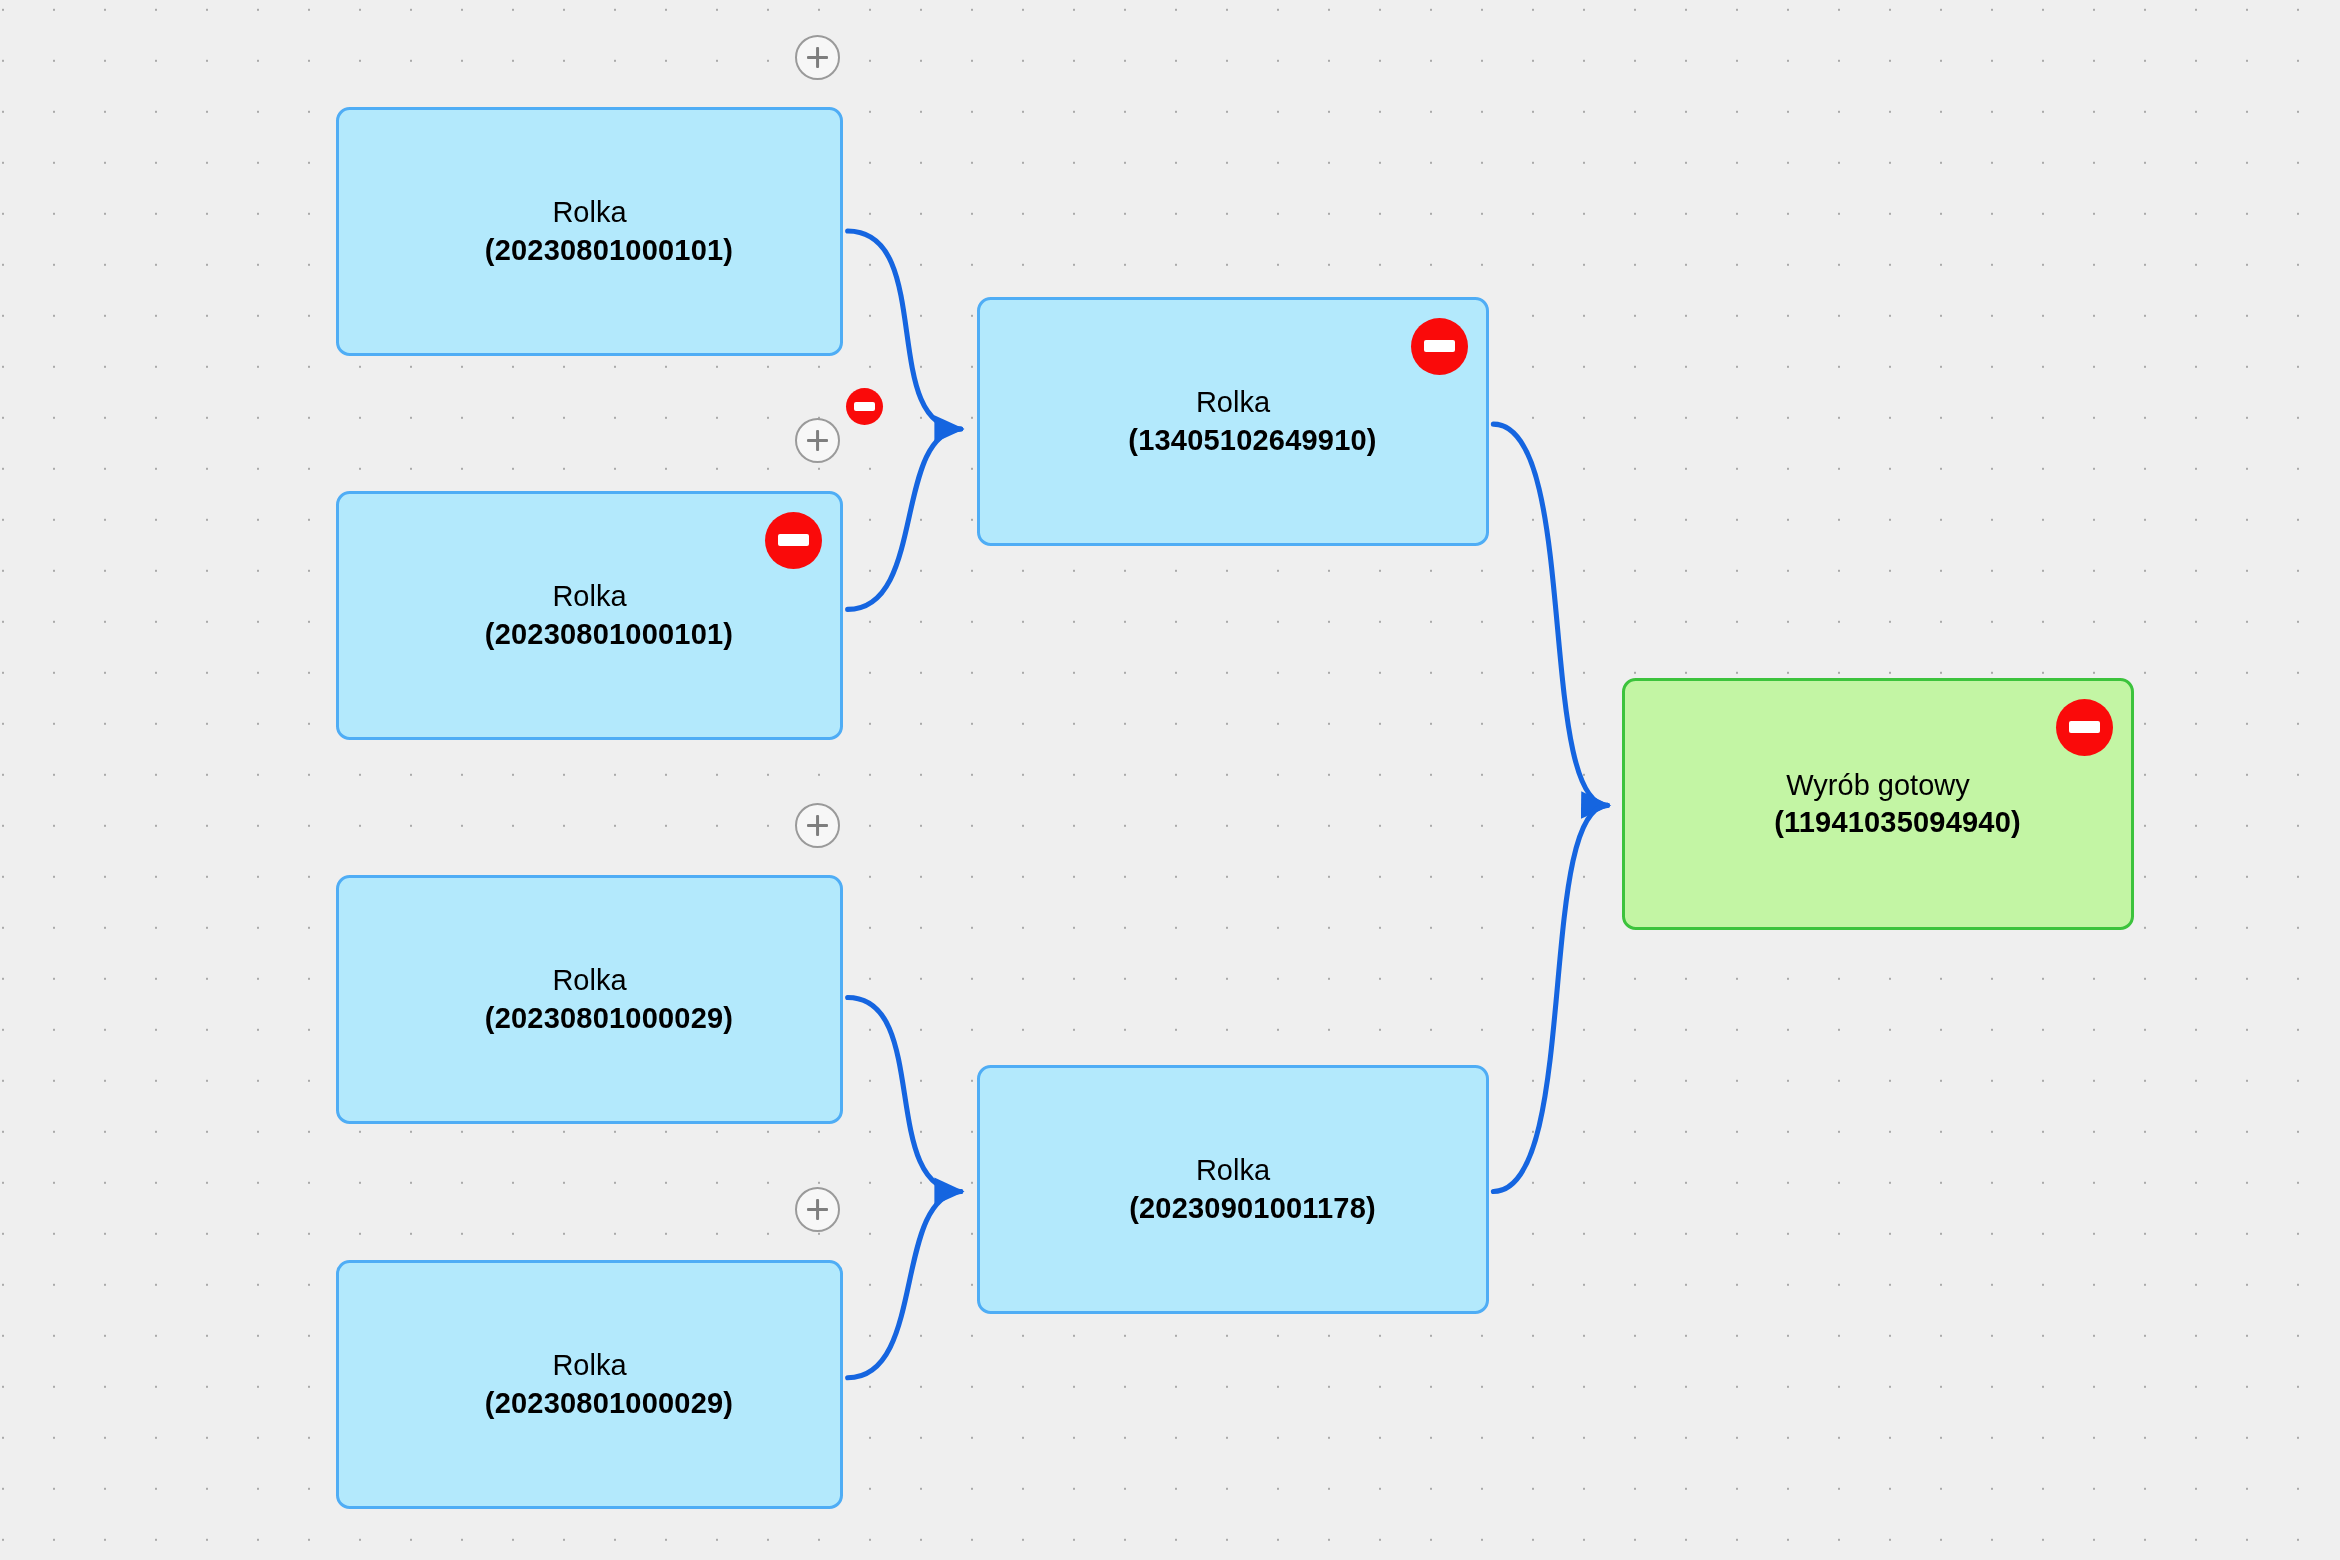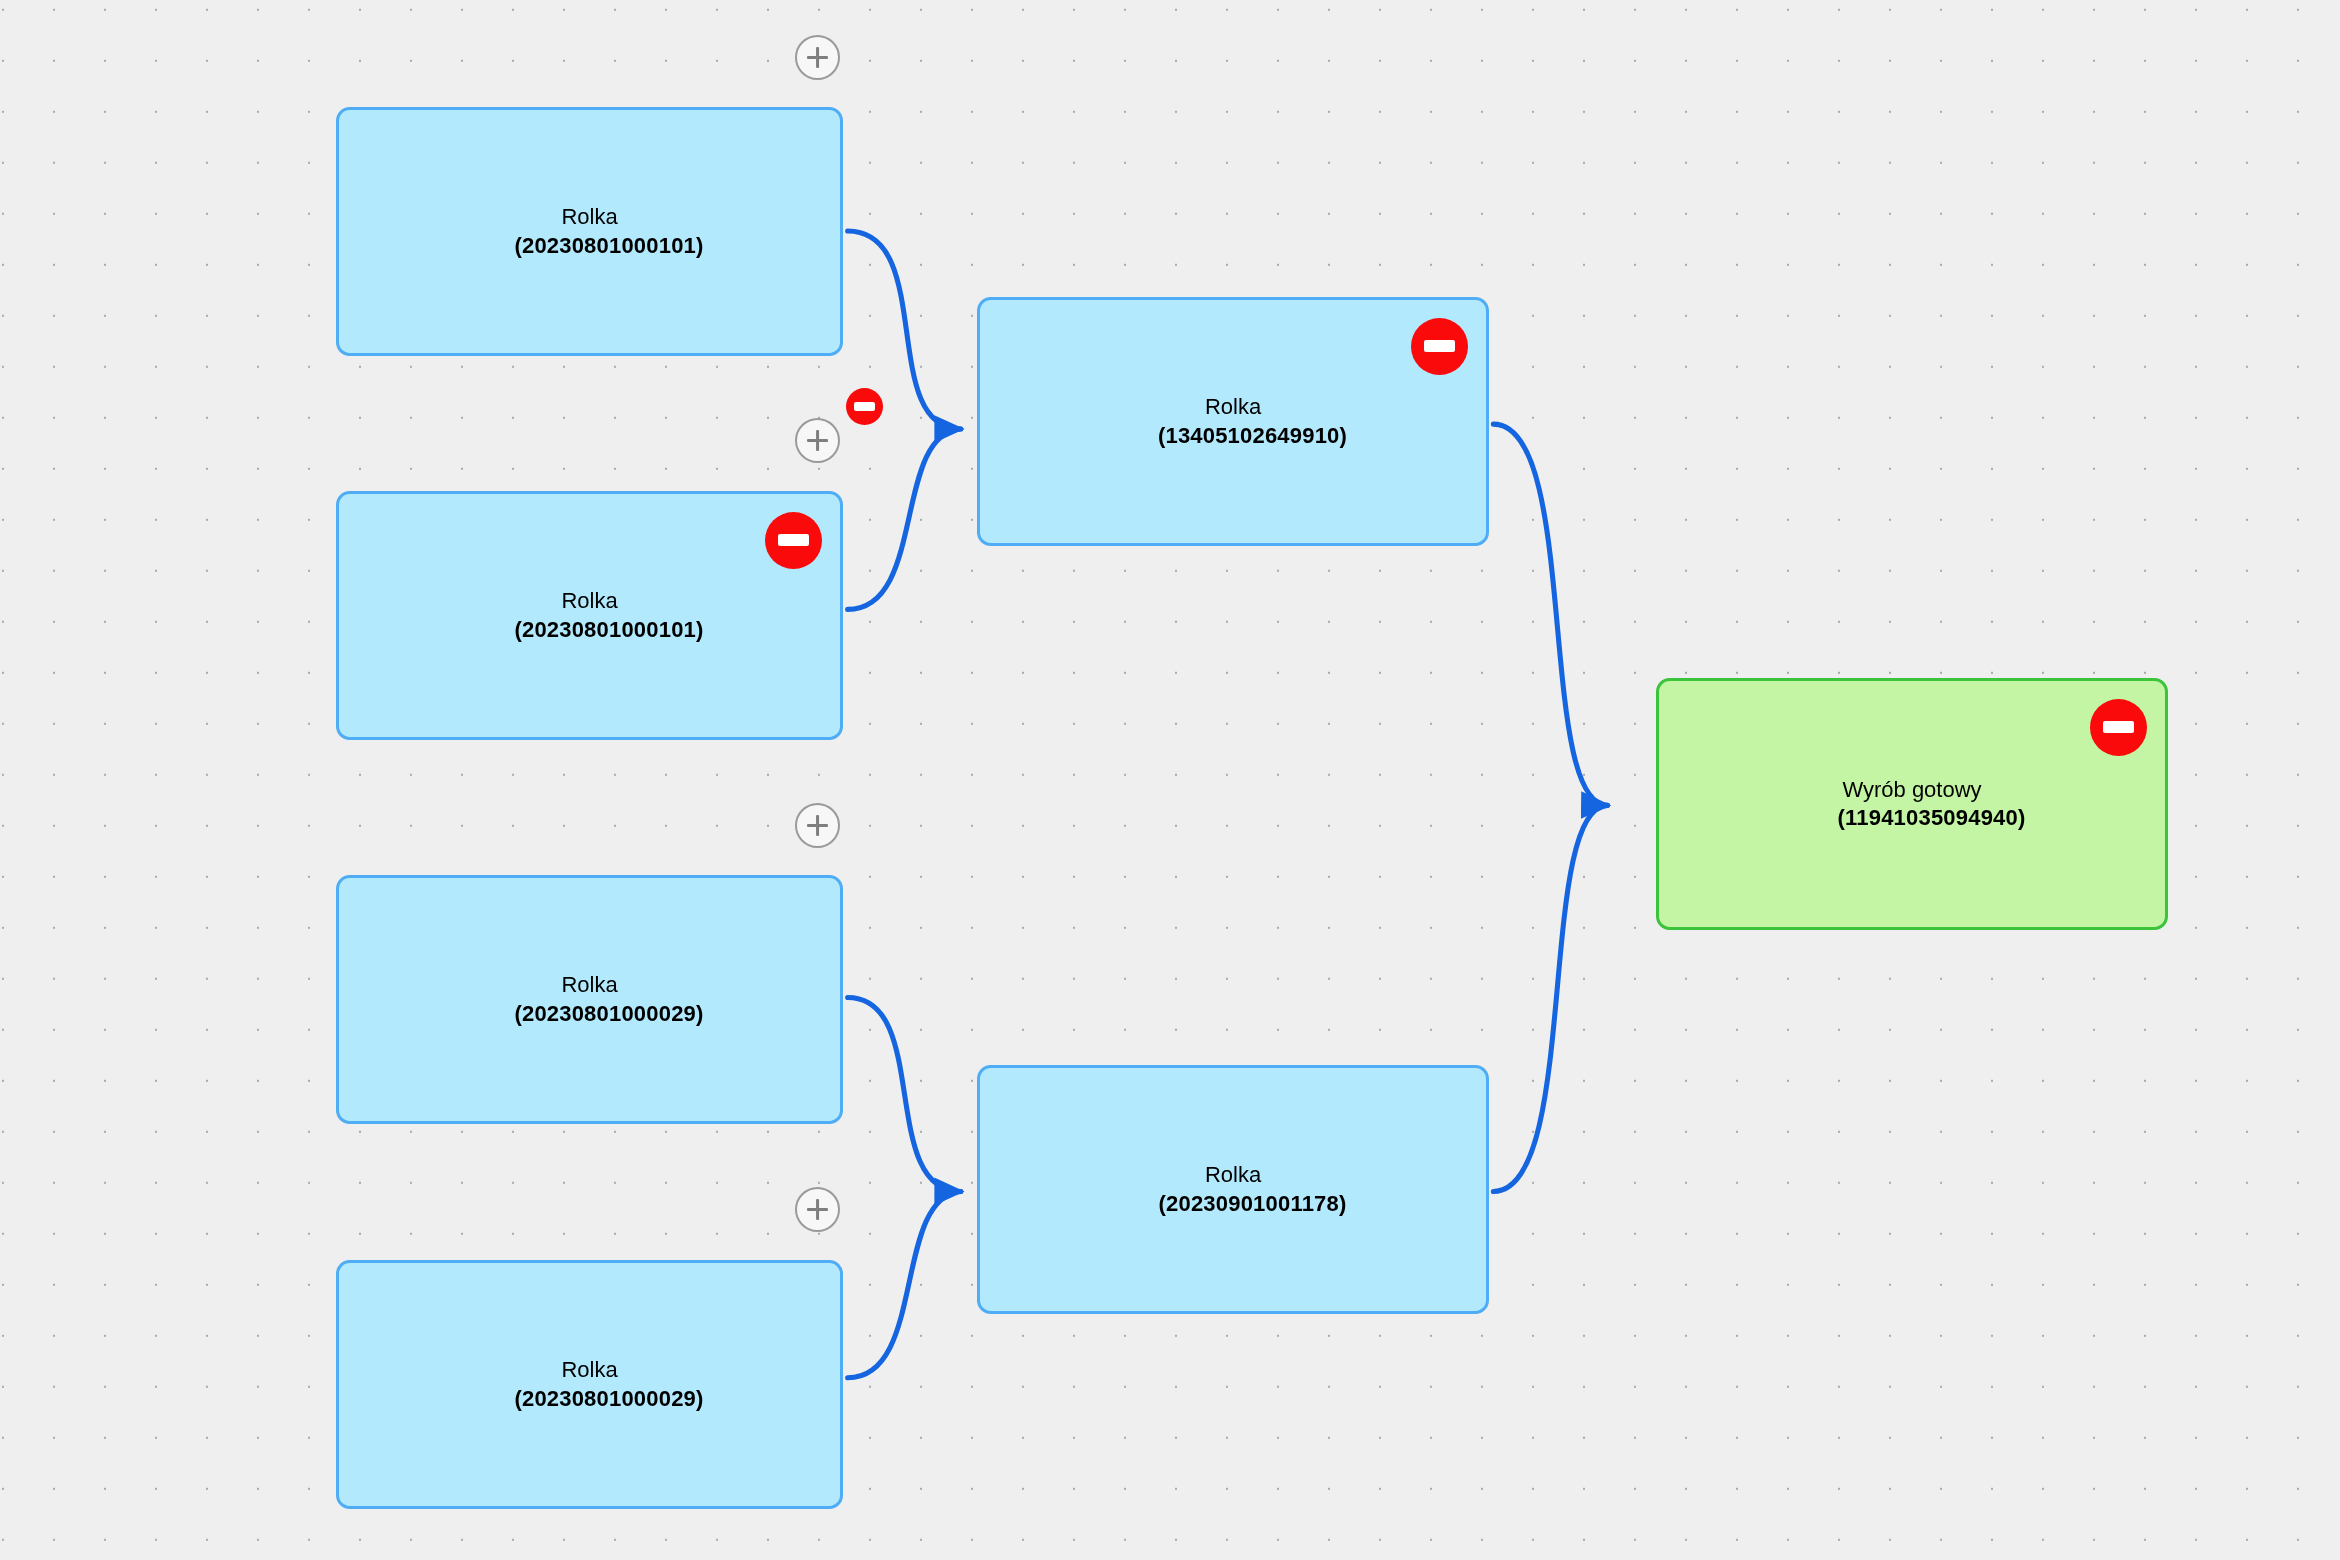--- a/index.html
+++ b/index.html
@@ -52,21 +52,21 @@
   .node-product {
     background: #C3F5A4;
     border: 3.9px solid #3CC33C;
   }
 
   .node-text {
     position: relative;
     z-index: 2;
     padding: 0 17.6px;
     color: #000000;
-    font-size: 22px;
+    font-size: 29px;
   }
 
   .node-title {
     display: block;
     font-weight: 400;
   }
 
   .node-code {
     display: block;
     font-weight: 700;
@@ -183,21 +183,21 @@
         <div class="badge-minus big" style="right: 17.6px; top: 17.6px;">
           <span class="bar"></span>
         </div>
       </div>
       <div class="node node-roll" style="left: 977px; top: 1065px; width: 512px; height: 249px;">
         <div class="node-text">
           <span class="node-title">Rolka</span>
           <span class="node-code">(20230901001178)</span>
         </div>
       </div>
-      <div class="node node-product" style="left: 1656px; top: 678px; width: 512px; height: 252px;">
+      <div class="node node-product" style="left: 1622px; top: 678px; width: 512px; height: 252px;">
         <div class="node-text">
           <span class="node-title">Wyrób gotowy</span>
           <span class="node-code">(11941035094940)</span>
         </div>
         <div class="badge-minus big" style="right: 17.6px; top: 17.6px;">
           <span class="bar"></span>
         </div>
       </div>
     </div>
   <div id="handle-layer">

